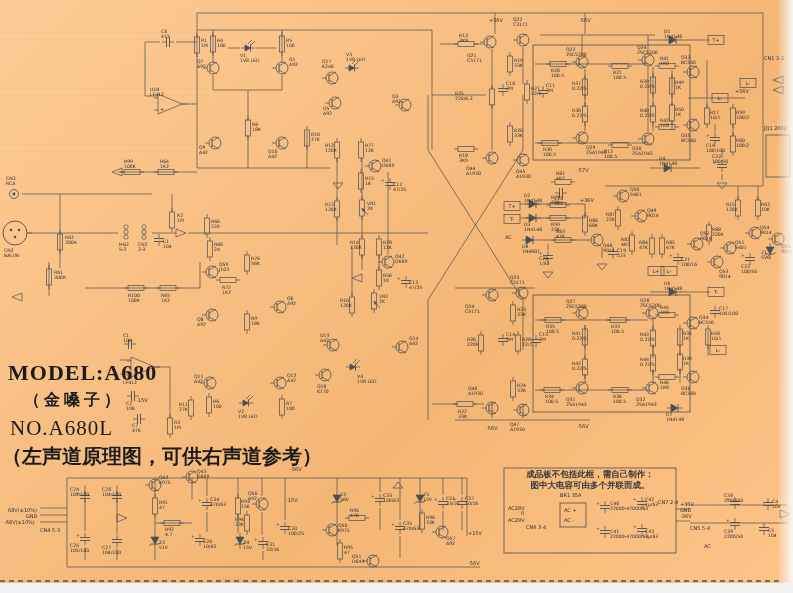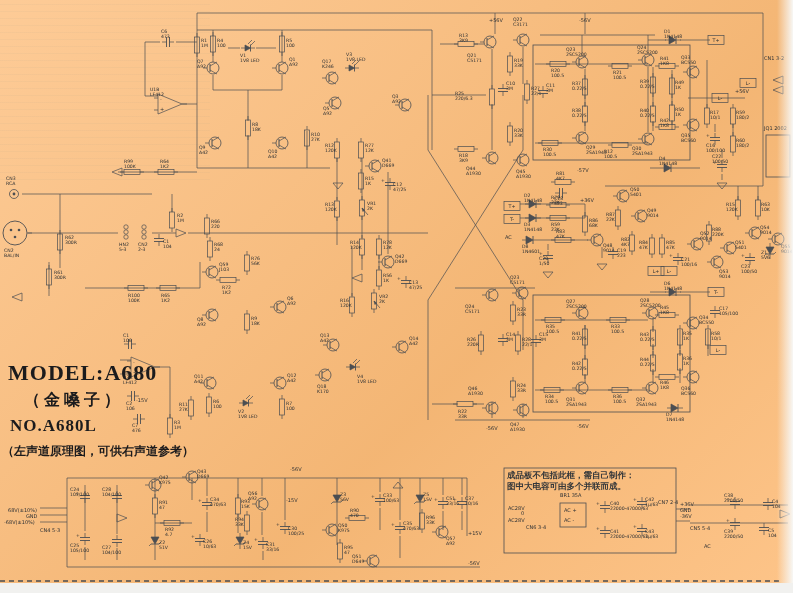--- a/index.html
+++ b/index.html
@@ -10,24 +10,24 @@
     pointer-events:none;}
   .bleed{position:absolute;left:0;top:0;width:210px;height:180px;opacity:.55;
     background:repeating-linear-gradient(0deg,rgba(130,140,130,.10) 0 1px,transparent 1px 7px);}
   .edge-right{position:absolute;right:0;top:0;width:16px;height:100%;
     background:linear-gradient(90deg,rgba(250,250,248,0),#f7f7f5);}
   .edge-bottom{position:absolute;left:0;bottom:0;width:100%;height:10px;background:#f1f1ef;}
   svg{position:absolute;left:0;top:0;}
   .titles{position:absolute;left:0;top:0;color:#1b1b1d;font-family:"Liberation Serif",serif;}
   .t-model{position:absolute;left:8px;top:360px;font-size:22px;font-weight:bold;letter-spacing:1px;white-space:nowrap;}
   .t-brand{position:absolute;left:24px;top:390px;font-size:16px;font-weight:bold;letter-spacing:4px;white-space:nowrap;}
-  .t-number{position:absolute;left:10px;top:416px;font-size:17px;font-weight:700;letter-spacing:1px;white-space:nowrap;}
-  .t-subtitle{position:absolute;left:2px;top:443px;font-size:12px;font-weight:600;white-space:nowrap;}
-  .notebox-text{position:absolute;left:507px;top:470px;width:166px;text-align:left;
-    font-size:8.5px;font-weight:bold;color:#34373a;line-height:11px;font-family:Liberation Sans, sans-serif;}
+  .t-number{position:absolute;left:10px;top:416px;font-size:21px;font-weight:400;letter-spacing:1px;white-space:nowrap;}
+  .t-subtitle{position:absolute;left:2px;top:443px;font-size:20px;font-weight:600;white-space:nowrap;}
+  .notebox-text{position:absolute;left:507px;top:470px;width:166px;text-align:center;
+    font-size:8.5px;font-weight:bold;color:#34373a;line-height:11px;font-family:Liberation Mono, monospace;}
 </style>
 </head>
 <body>
 
 <div class="paper">
   <div class="bleed"></div>
   <svg id="schematic" width="793" height="593" viewBox="0 0 793 593">
       <line x1="197" y1="13" x2="763" y2="13" stroke="#4b4e52" stroke-width="0.7"></line>
       <line x1="197" y1="13" x2="197" y2="168" stroke="#4b4e52" stroke-width="0.7"></line>
       <line x1="763" y1="13" x2="763" y2="186" stroke="#4b4e52" stroke-width="0.7"></line>

